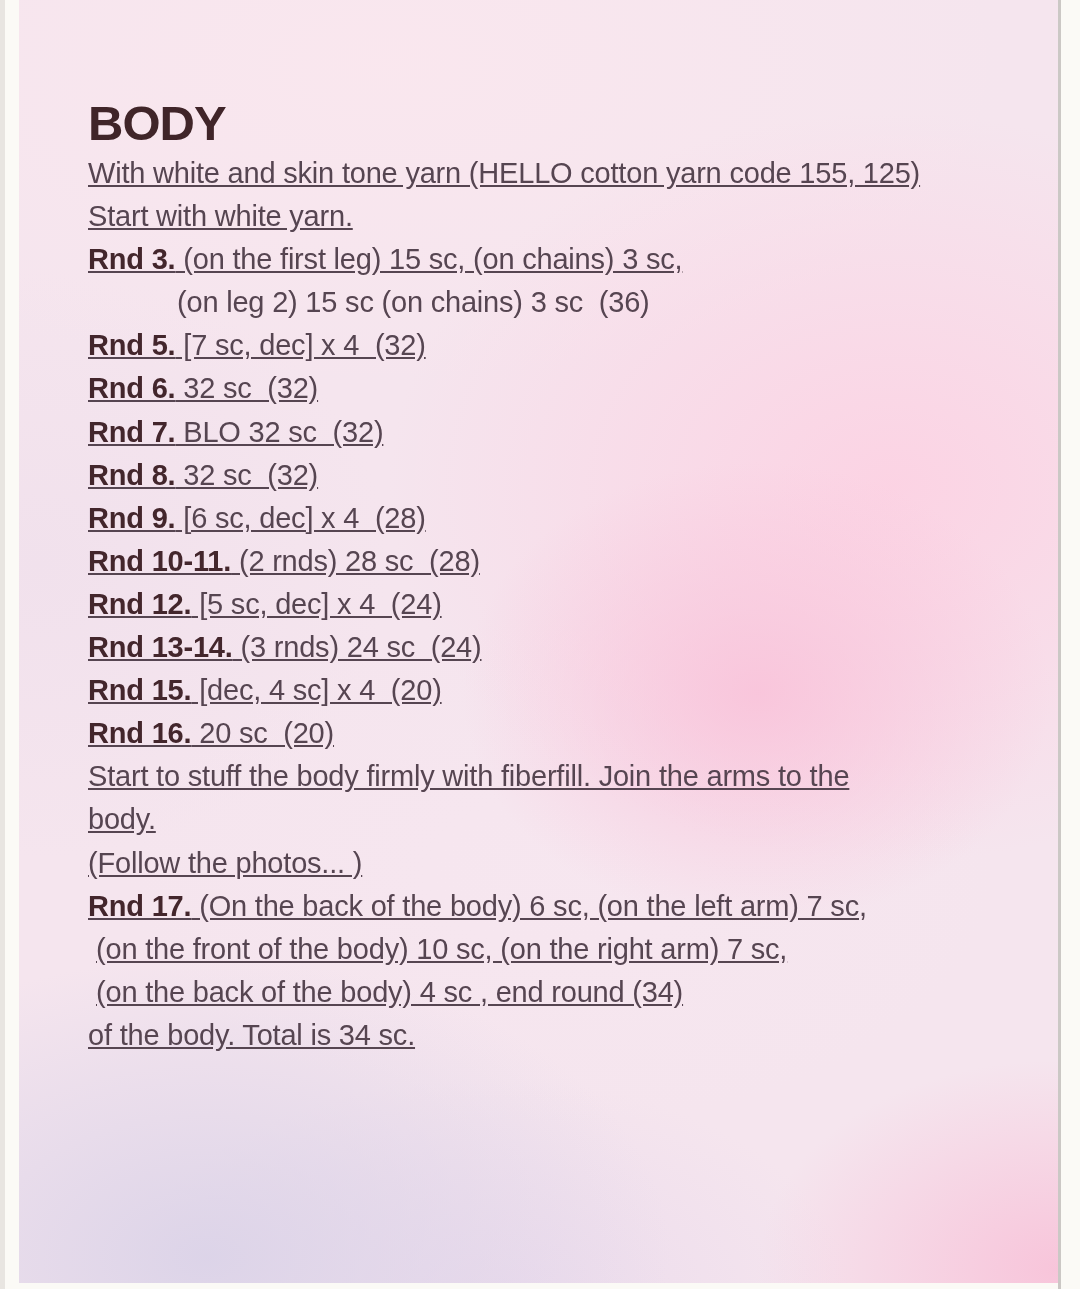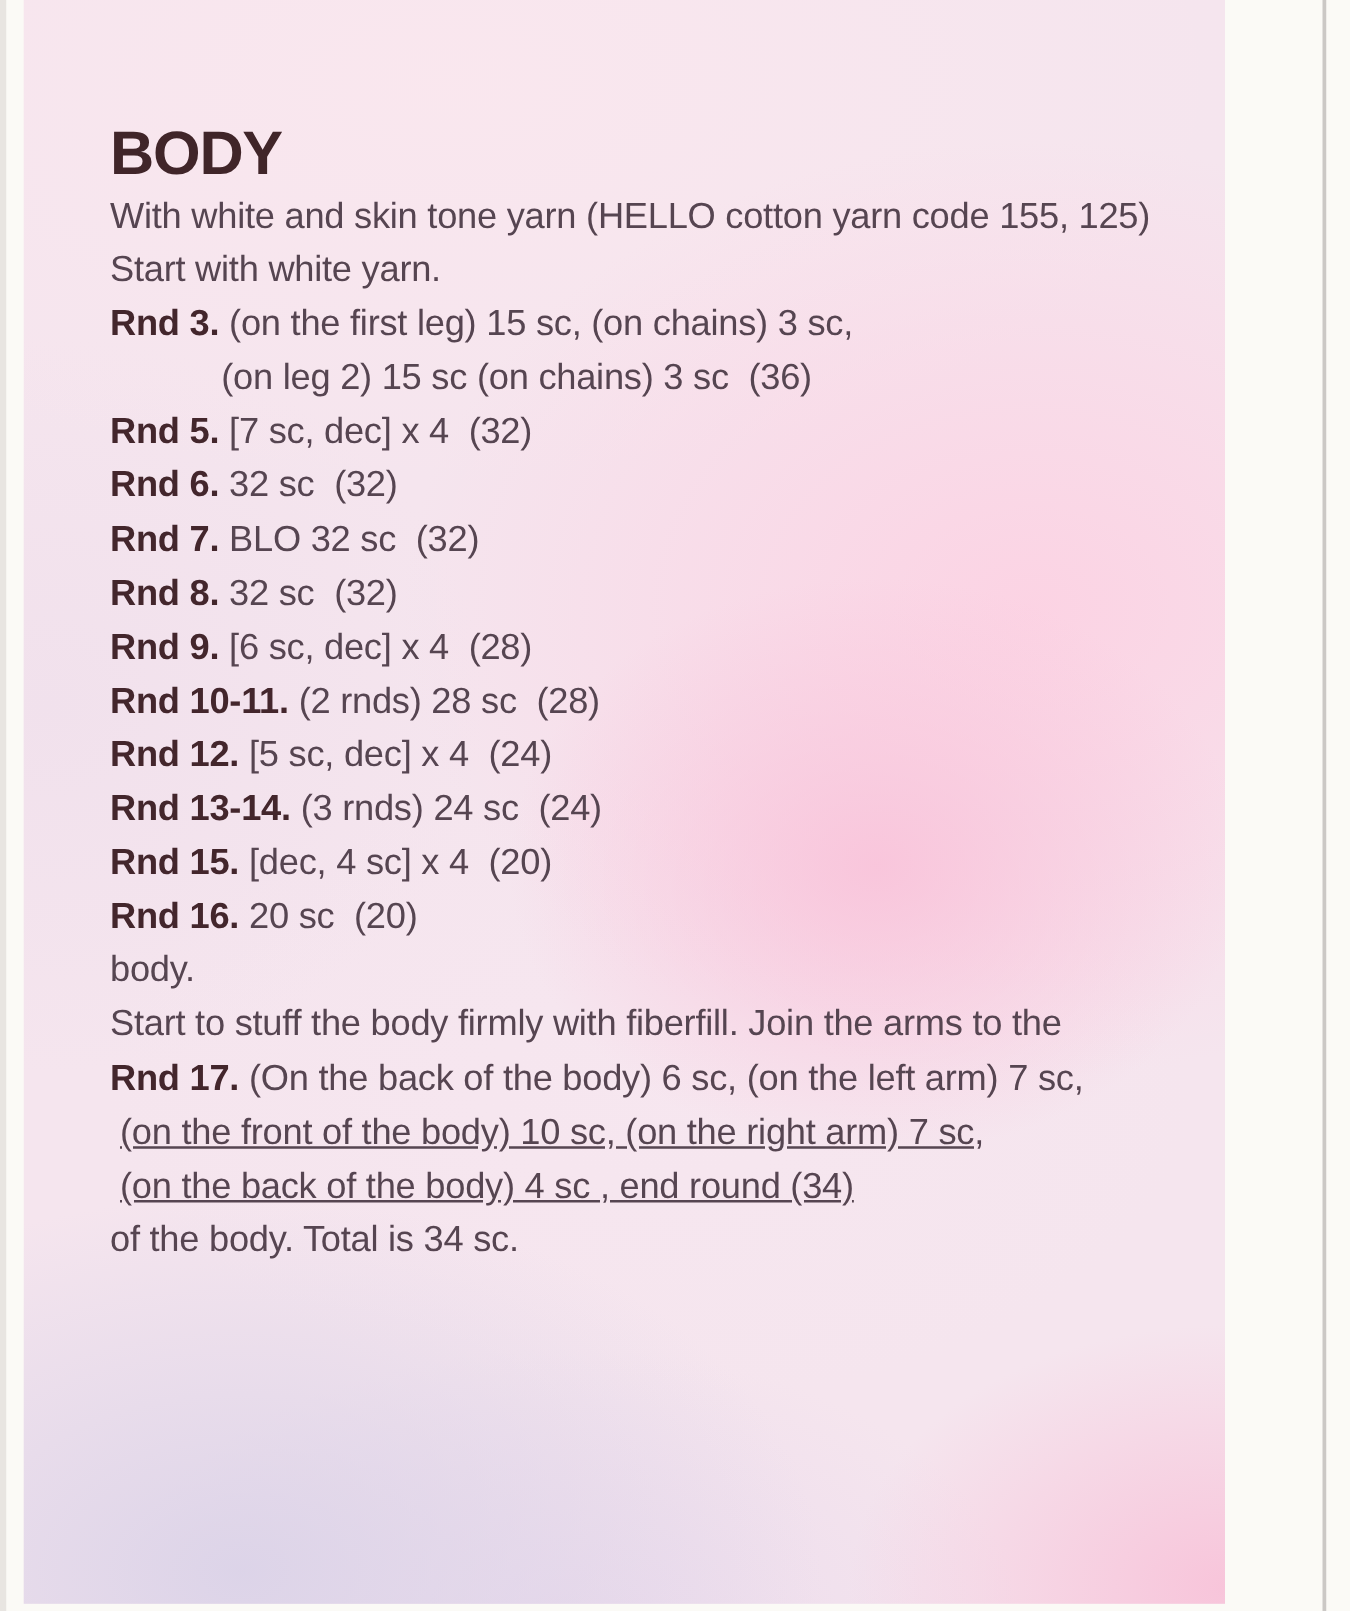--- a/index.html
+++ b/index.html
@@ -37,21 +37,21 @@
     position: absolute;
     left: 1058px; top: 0; bottom: 0;
     width: 3px;
     background: #cbc8c5;
   }
 
   .content {
     position: absolute;
     left: 19px;
     top: 0;
-    width: 961px;
+    width: 1039px;
     height: 1283px;
     background-color: var(--background-base);
     background-image:
       radial-gradient(ellipse 420px 330px at 71% 54%, rgba(249,195,218,0.90), rgba(249,195,218,0) 70%),
       radial-gradient(ellipse 700px 520px at 84% 38%, rgba(252,210,227,0.95), rgba(252,210,227,0) 72%),
       radial-gradient(ellipse 430px 300px at 100% 99%, rgba(248,193,216,0.90), rgba(248,193,216,0) 70%),
       radial-gradient(ellipse 620px 400px at 18% 98%, rgba(219,211,232,0.95), rgba(219,211,232,0) 75%),
       radial-gradient(ellipse 520px 310px at 45% 101%, rgba(233,217,236,0.85), rgba(233,217,236,0) 70%),
       radial-gradient(ellipse 820px 420px at 35% 5%, rgba(250,231,238,0.90), rgba(250,231,238,0) 78%),
       radial-gradient(ellipse 500px 420px at 2% 44%, rgba(240,224,236,0.80), rgba(240,224,236,0) 70%),
@@ -83,21 +83,21 @@
     height: 43.1px;
     line-height: 43.1px;
     font-size: 29px;
     color: var(--text);
     letter-spacing: -0.2px;
   }
   .line .rnd {
     font-weight: 700;
     color: var(--label);
   }
-  .indent-0 { padding-left: 0; }
+  .indent-0 { padding-left: 0; text-decoration: underline; }
   .indent-1 { padding-left: 8px; text-decoration: underline; }
   .indent-2 { padding-left: 89px; }
 </style>
 </head>
 <body>
 
 <div class="page">
   <div class="edge-left"></div>
 
   <div class="content">
@@ -110,22 +110,23 @@
         <div class="line indent-0"><span class="rnd">Rnd 5.</span><span> [7 sc, dec] x 4  (32)</span></div>
         <div class="line indent-0"><span class="rnd">Rnd 6.</span><span> 32 sc  (32)</span></div>
         <div class="line indent-0"><span class="rnd">Rnd 7.</span><span> BLO 32 sc  (32)</span></div>
         <div class="line indent-0"><span class="rnd">Rnd 8.</span><span> 32 sc  (32)</span></div>
         <div class="line indent-0"><span class="rnd">Rnd 9.</span><span> [6 sc, dec] x 4  (28)</span></div>
         <div class="line indent-0"><span class="rnd">Rnd 10-11.</span><span> (2 rnds) 28 sc  (28)</span></div>
         <div class="line indent-0"><span class="rnd">Rnd 12.</span><span> [5 sc, dec] x 4  (24)</span></div>
         <div class="line indent-0"><span class="rnd">Rnd 13-14.</span><span> (3 rnds) 24 sc  (24)</span></div>
         <div class="line indent-0"><span class="rnd">Rnd 15.</span><span> [dec, 4 sc] x 4  (20)</span></div>
         <div class="line indent-0"><span class="rnd">Rnd 16.</span><span> 20 sc  (20)</span></div>
+        <div class="line indent-0"><span>Start to stuff the body firmly with fiberfill. Join the arms to the</span></div>
         <div class="line indent-0"><span>body.</span></div>
-        <div class="line indent-0"><span>Start to stuff the body firmly with fiberfill. Join the arms to the</span></div>
+        <div class="line indent-0"><span>(Follow the photos... )</span></div>
         <div class="line indent-0"><span class="rnd">Rnd 17.</span><span> (On the back of the body) 6 sc, (on the left arm) 7 sc,</span></div>
         <div class="line indent-1"><span>(on the front of the body) 10 sc, (on the right arm) 7 sc,</span></div>
         <div class="line indent-1"><span>(on the back of the body) 4 sc , end round (34)</span></div>
         <div class="line indent-0"><span>of the body. Total is 34 sc.</span></div>
       </div>
   </div>
 
   <div class="edge-right"></div>
 </div>
 

